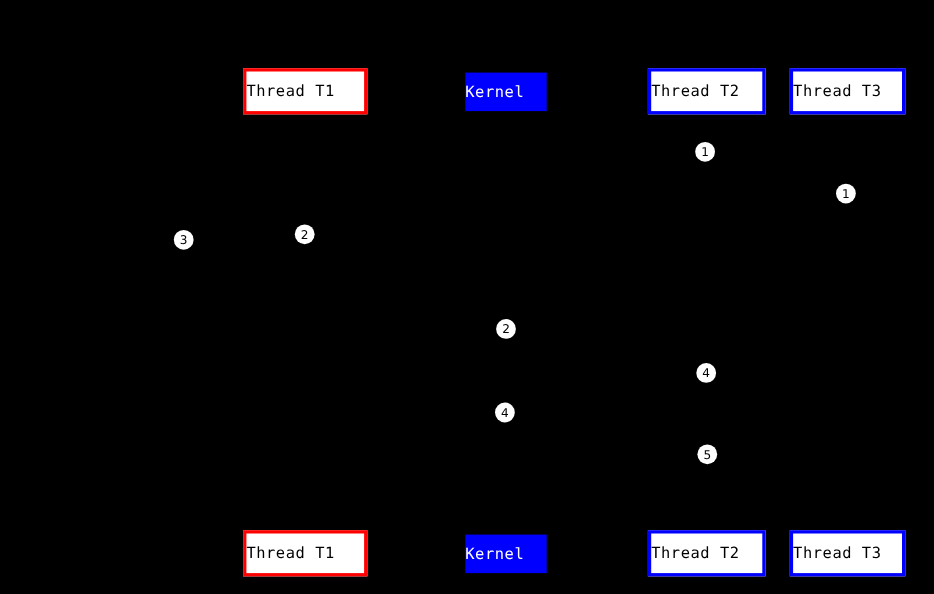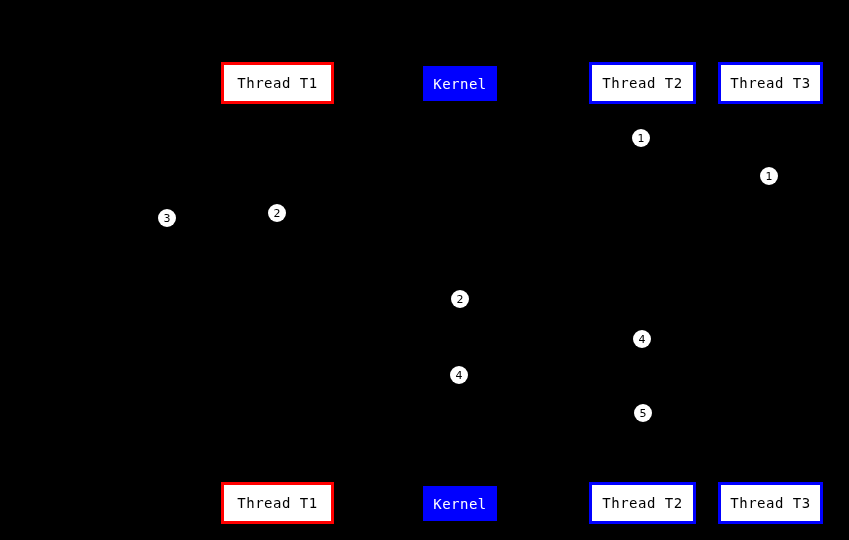--- a/index.html
+++ b/index.html
@@ -19,21 +19,20 @@
     height: 540px;
     background: #000000;
   }
 
   
   .participant {
     position: absolute;
     box-sizing: border-box;
     display: flex;
     align-items: center;
-    justify-content: center;
     font-family: "DejaVu Sans Mono", "Liberation Mono", monospace;
     font-size: 14px;
     letter-spacing: 0.5px;
     white-space: nowrap;
     line-height: 1;
   }
   .participant.outlined {
     background: #ffffff;
     color: #000000;
     border-style: solid;

